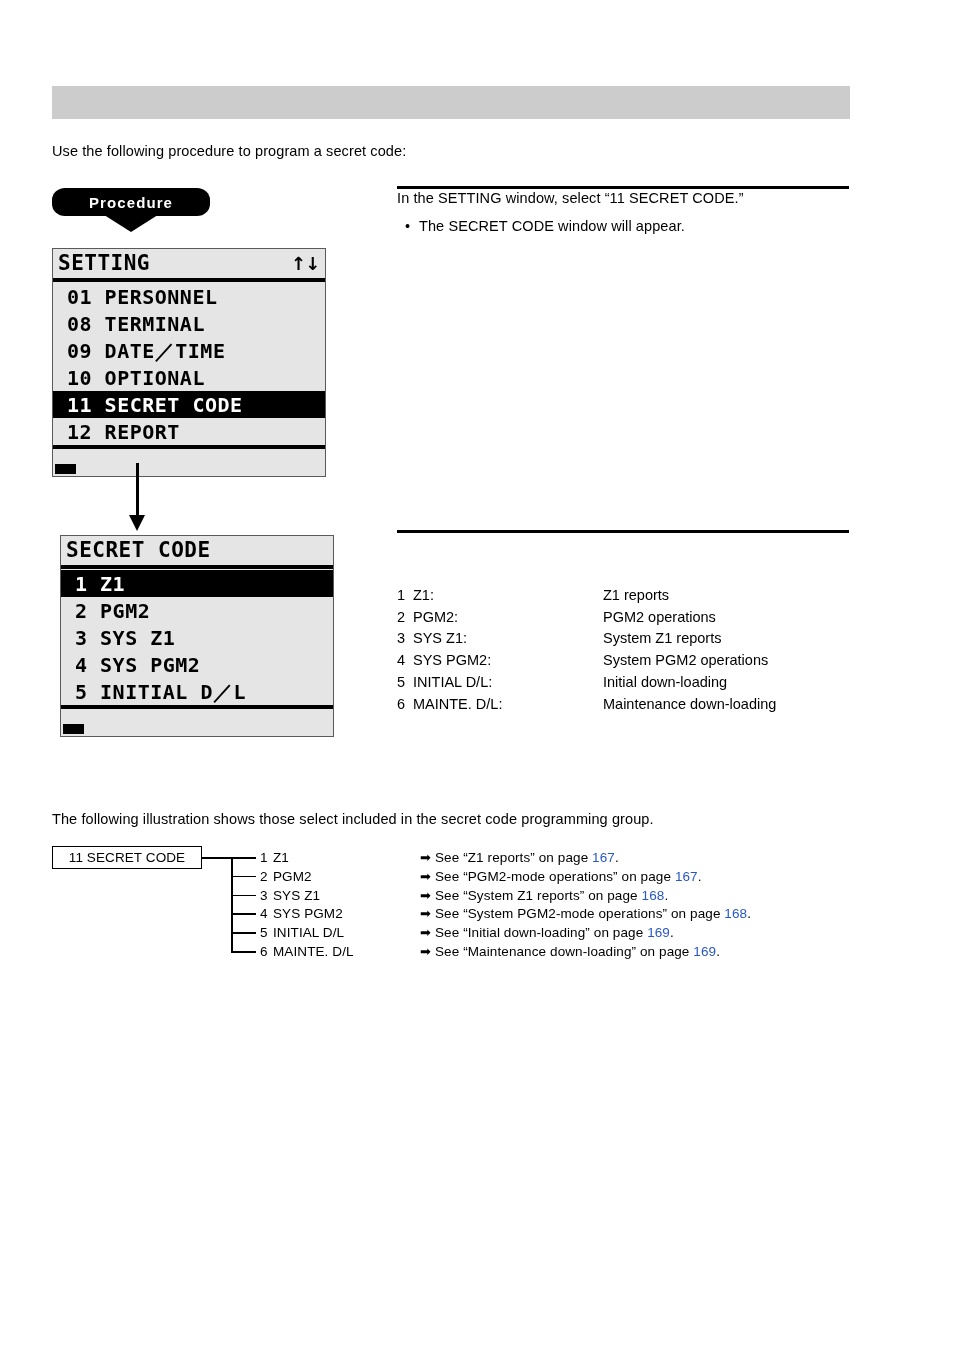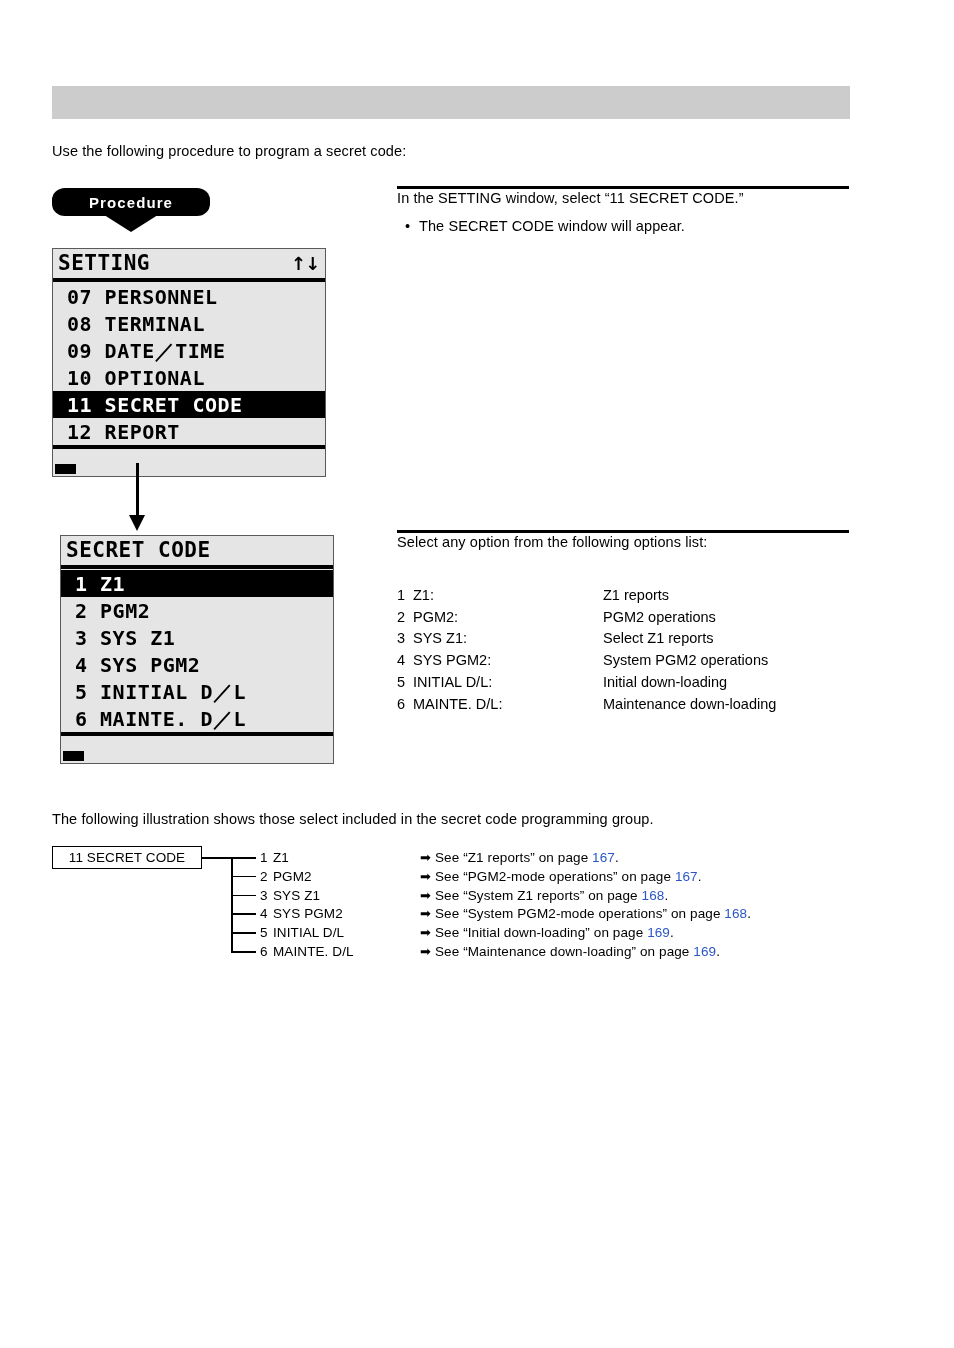--- a/index.html
+++ b/index.html
@@ -167,21 +167,21 @@
     <div class="proc-pill"></div>
     <div class="proc-label">Procedure</div>
   </div>
 
   <div class="lcd" id="lcd-setting">
     <div class="lcd-title">
       <span class="lcd-title-text">SETTING</span>
       <span class="lcd-arrows">↑↓</span>
     </div>
     <div class="lcd-rows">
-      <div class="lcd-row">07 PERSONNEL</div>
+      <div class="lcd-row">01 PERSONNEL</div>
       <div class="lcd-row">08 TERMINAL</div>
       <div class="lcd-row">09 DATE／TIME</div>
       <div class="lcd-row">10 OPTIONAL</div>
       <div class="lcd-row sel">11 SECRET CODE</div>
       <div class="lcd-row">12 REPORT</div>
     </div>
     <div class="lcd-foot">
       <div class="lcd-cursor"></div>
     </div>
   </div>
@@ -195,56 +195,54 @@
     <div class="lcd-title">
       <span class="lcd-title-text">SECRET CODE</span>
       <span class="lcd-arrows"></span>
     </div>
     <div class="lcd-rows">
       <div class="lcd-row sel">1 Z1</div>
       <div class="lcd-row">2 PGM2</div>
       <div class="lcd-row">3 SYS Z1</div>
       <div class="lcd-row">4 SYS PGM2</div>
       <div class="lcd-row">5 INITIAL D／L</div>
-      <div class="lcd-row">6 MAINTE. D／L</div>
     </div>
     <div class="lcd-foot">
       <div class="lcd-cursor"></div>
     </div>
   </div>
 
   <div class="instr" id="instr-1">
     <div class="rule"></div>
     <div class="line">In the SETTING window, select “11 SECRET CODE.”</div>
     <div class="bullet">
       <span class="dot">•</span>
       <span>The SECRET CODE window will appear.</span>
     </div>
   </div>
 
   <div class="instr" id="instr-2">
     <div class="rule"></div>
-    <div class="line">Select any option from the following options list:</div>
   </div>
 
   <div class="optlist">
     <div class="optrow">
       <span class="num">1</span>
       <span class="key">Z1:</span>
       <span class="desc">Z1 reports</span>
     </div>
     <div class="optrow">
       <span class="num">2</span>
       <span class="key">PGM2:</span>
       <span class="desc">PGM2 operations</span>
     </div>
     <div class="optrow">
       <span class="num">3</span>
       <span class="key">SYS Z1:</span>
-      <span class="desc">Select Z1 reports</span>
+      <span class="desc">System Z1 reports</span>
     </div>
     <div class="optrow">
       <span class="num">4</span>
       <span class="key">SYS PGM2:</span>
       <span class="desc">System PGM2 operations</span>
     </div>
     <div class="optrow">
       <span class="num">5</span>
       <span class="key">INITIAL D/L:</span>
       <span class="desc">Initial down-loading</span>

